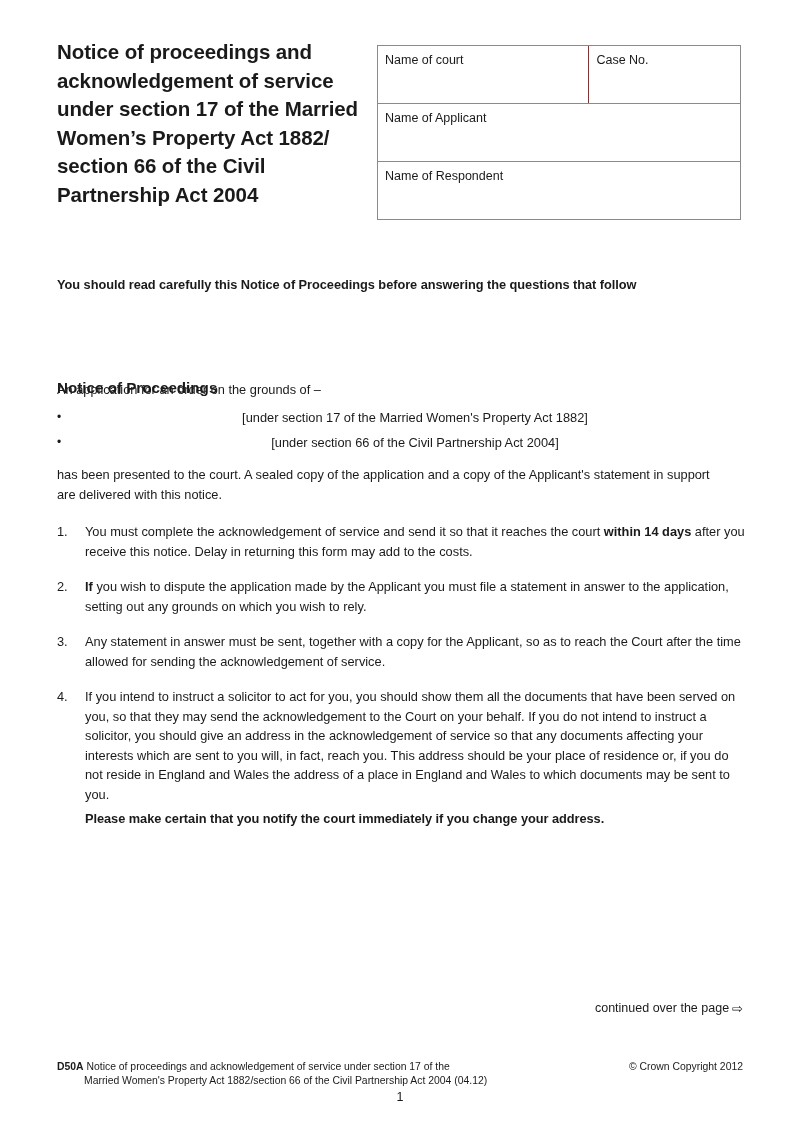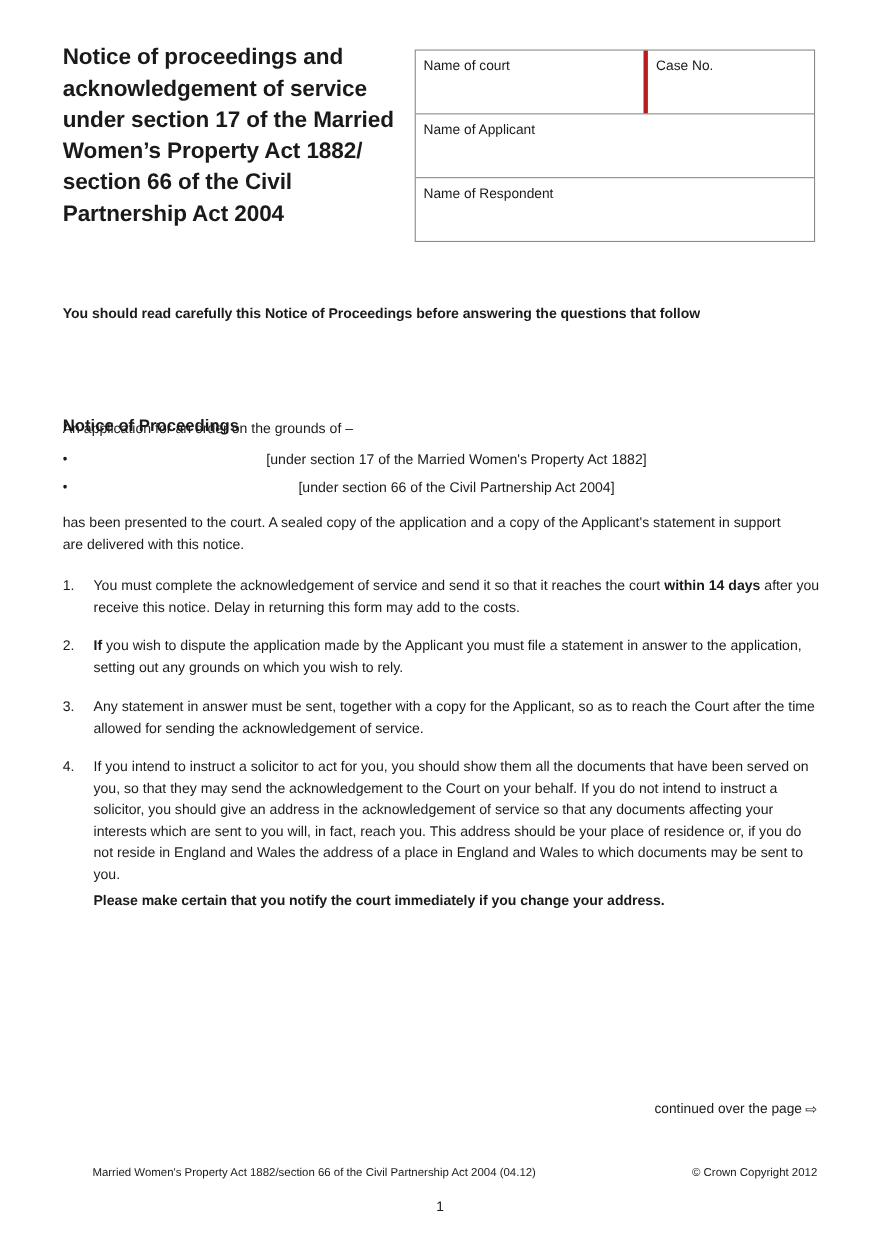--- a/index.html
+++ b/index.html
@@ -54,21 +54,21 @@
   .court-cell {
     box-sizing: border-box;
     padding: 7px 0 0 7px;
     font-size: 12.5px;
     line-height: 15px;
     color: #1a1a1a;
   }
   .cell-court {
     width: 212px;
     height: 57px;
-    border-right: 4px solid #b91c1c;
+    border-right: 1px solid #b91c1c;
   }
   .cell-case {
     width: 151px;
     height: 57px;
   }
   .cell-full {
     width: 100%;
     height: 57px;
   }
 
@@ -285,19 +285,23 @@
   </div>
 
   <div class="final-note">Please make certain that you notify the court immediately if you change your address.</div>
 
   <div class="continued">
     <span>continued over the page</span><span class="arrow">⇨</span>
   </div>
 
   <div class="footer">
     <div class="footer-left">
+      <div>
+        <span class="code">D50A</span>
+        <span>Notice of proceedings and acknowledgement of service under section 17 of the</span>
+      </div>
       <div class="line2">Married Women's Property Act 1882/section 66 of the Civil Partnership Act 2004 (04.12)</div>
     </div>
     <div class="footer-right">© Crown Copyright 2012</div>
     <div class="page-number">1</div>
   </div>
 
 </div>
 
 </body></html>

